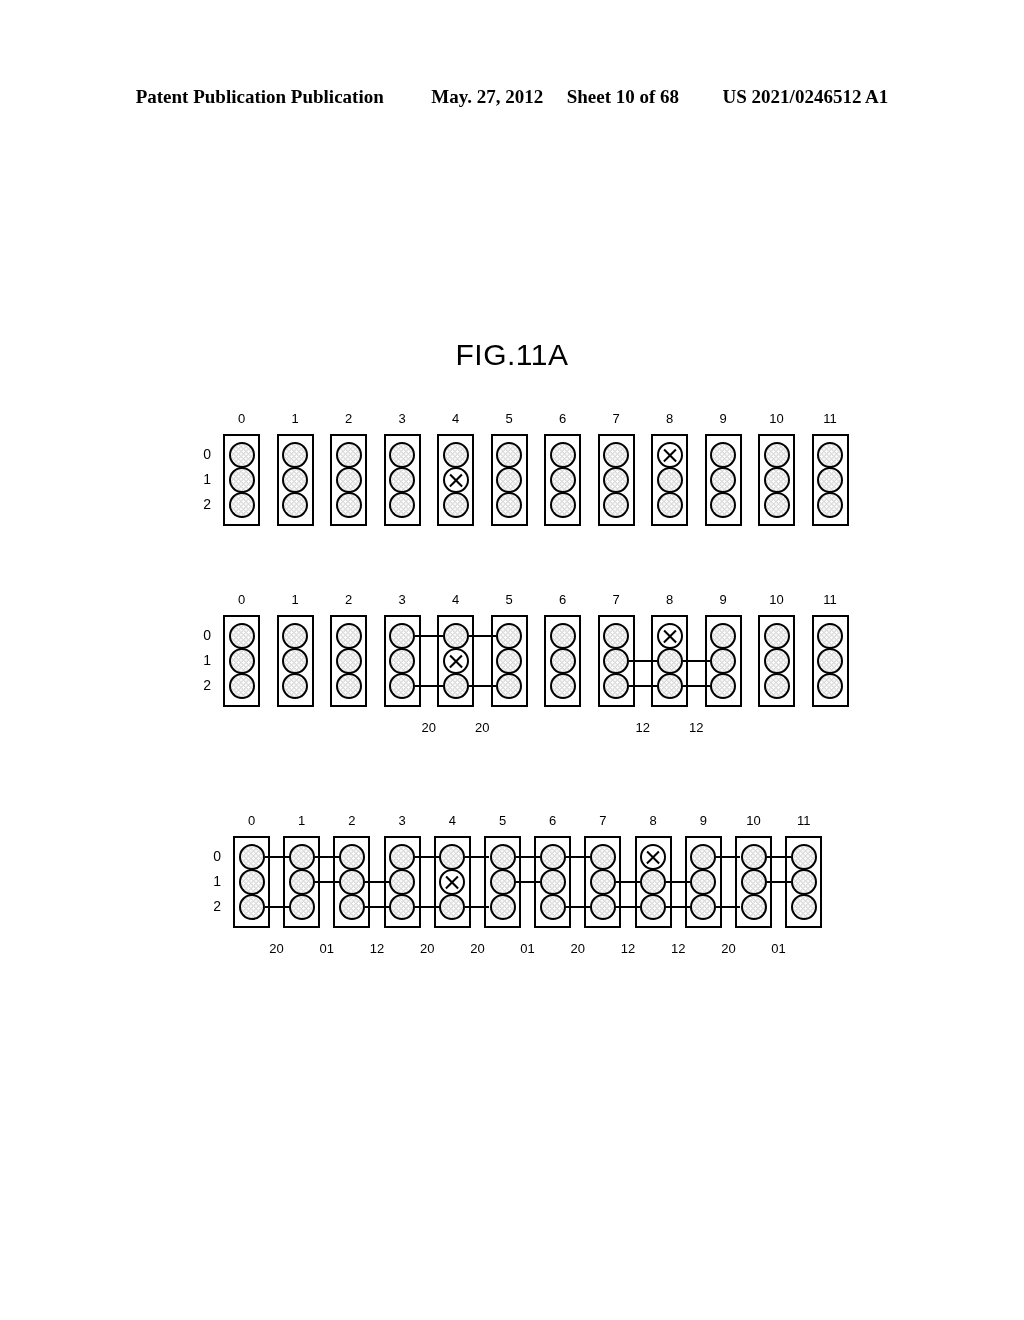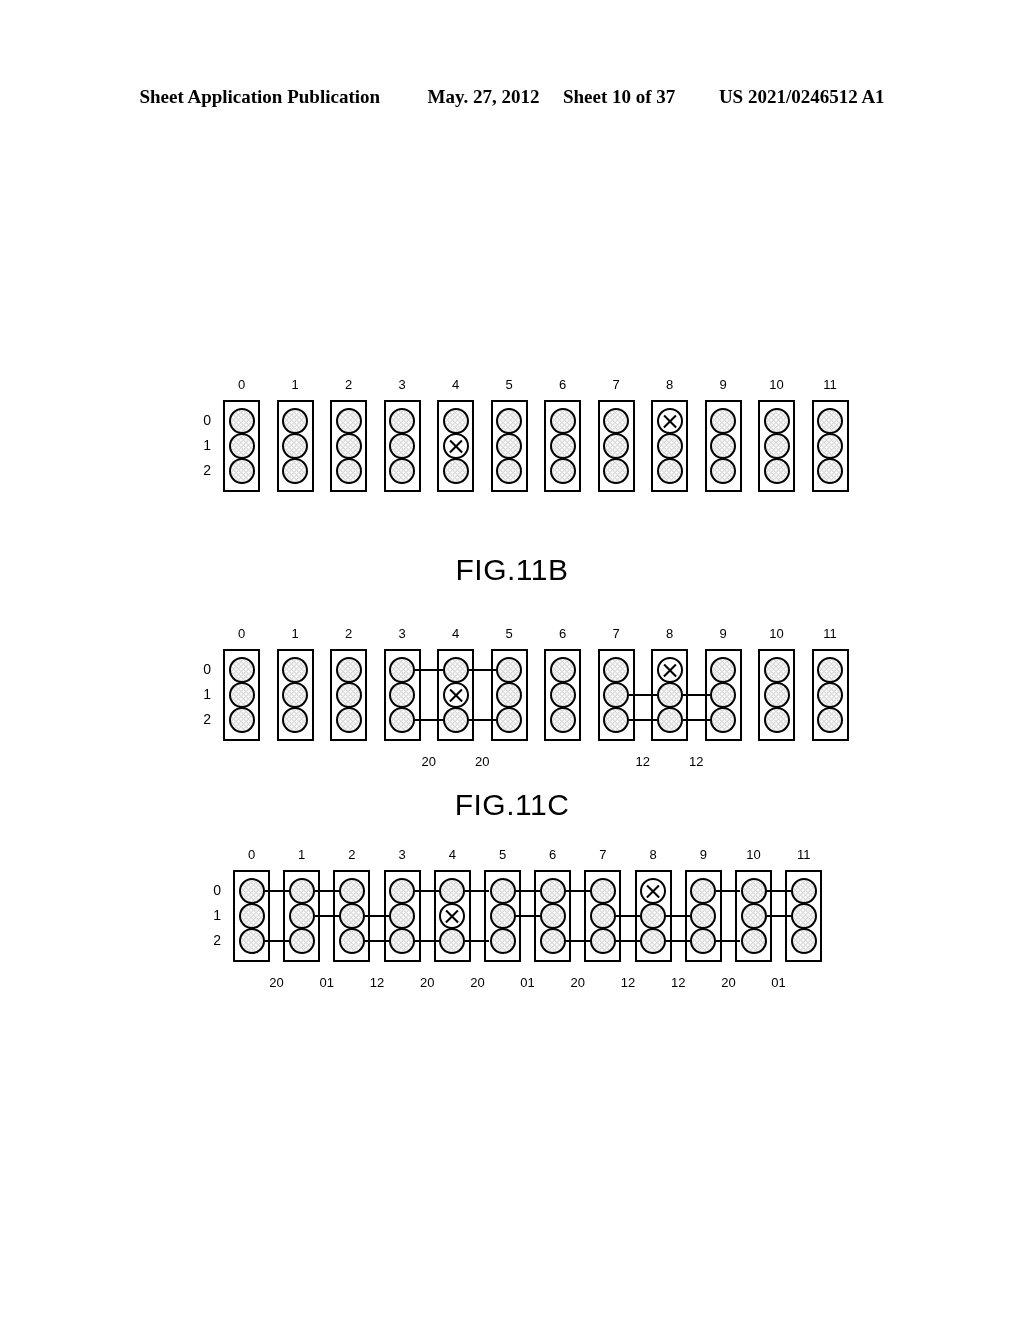--- a/index.html
+++ b/index.html
@@ -120,30 +120,31 @@
   .link {
     position: absolute;
     height: 2px;
     background: #000;
   }
 </style>
 </head>
 <body>
 
 <div id="page-header">
-  <span class="hdr-seg">Sheet Application Publication</span>
+  <span class="hdr-seg">Patent Publication Publication</span>
   <span class="hdr-gap-lg"></span>
   <span class="hdr-seg">May. 27, 2012</span>
   <span class="hdr-gap-sm"></span>
-  <span class="hdr-seg">Sheet 10 of 37</span>
+  <span class="hdr-seg">Sheet 10 of 68</span>
   <span class="hdr-gap-md"></span>
   <span class="hdr-seg">US 2021/0246512 A1</span>
 </div>
 
 <div class="figure" id="figure-0" style="top: 338px;">
+  <div class="fig-title">FIG.11A</div>
   <div class="diagram" style="width: 908.5px; height: 214px; margin-left: 0px;">
       <div class="col-label" style="left: 223px; width: 37px; top: 40px;">0</div>
       <div class="col-label" style="left: 276.5px; width: 37px; top: 40px;">1</div>
       <div class="col-label" style="left: 330px; width: 37px; top: 40px;">2</div>
       <div class="col-label" style="left: 383.5px; width: 37px; top: 40px;">3</div>
       <div class="col-label" style="left: 437px; width: 37px; top: 40px;">4</div>
       <div class="col-label" style="left: 490.5px; width: 37px; top: 40px;">5</div>
       <div class="col-label" style="left: 544px; width: 37px; top: 40px;">6</div>
       <div class="col-label" style="left: 597.5px; width: 37px; top: 40px;">7</div>
       <div class="col-label" style="left: 651px; width: 37px; top: 40px;">8</div>
@@ -198,21 +199,20 @@
       <div class="node" style="left: 763.5px; top: 95px; width: 26px; height: 26px;"></div>
       <div class="node" style="left: 763.5px; top: 120px; width: 26px; height: 26px;"></div>
       <div class="col-box" style="left: 811.5px; top: 62px; width: 37px; height: 92px;"></div>
       <div class="node" style="left: 817px; top: 70px; width: 26px; height: 26px;"></div>
       <div class="node" style="left: 817px; top: 95px; width: 26px; height: 26px;"></div>
       <div class="node" style="left: 817px; top: 120px; width: 26px; height: 26px;"></div>
     </div>
 </div>
 
 <div class="figure" id="figure-1" style="top: 553px;">
-  <div class="fig-title">FIG.11B</div>
   <div class="diagram" style="width: 908.5px; height: 214px; margin-left: 0px;">
       <div class="col-label" style="left: 223px; width: 37px; top: 40px;">0</div>
       <div class="col-label" style="left: 276.5px; width: 37px; top: 40px;">1</div>
       <div class="col-label" style="left: 330px; width: 37px; top: 40px;">2</div>
       <div class="col-label" style="left: 383.5px; width: 37px; top: 40px;">3</div>
       <div class="col-label" style="left: 437px; width: 37px; top: 40px;">4</div>
       <div class="col-label" style="left: 490.5px; width: 37px; top: 40px;">5</div>
       <div class="col-label" style="left: 544px; width: 37px; top: 40px;">6</div>
       <div class="col-label" style="left: 597.5px; width: 37px; top: 40px;">7</div>
       <div class="col-label" style="left: 651px; width: 37px; top: 40px;">8</div>
@@ -279,21 +279,20 @@
       <div class="link" style="left: 682.5px; width: 27.5px; top: 107px;"></div>
       <div class="link" style="left: 682.5px; width: 27.5px; top: 132px;"></div>
       <div class="gap-label" style="left: 408.75px; width: 40px; top: 168px;">20</div>
       <div class="gap-label" style="left: 462.25px; width: 40px; top: 168px;">20</div>
       <div class="gap-label" style="left: 622.75px; width: 40px; top: 168px;">12</div>
       <div class="gap-label" style="left: 676.25px; width: 40px; top: 168px;">12</div>
     </div>
 </div>
 
 <div class="figure" id="figure-2" style="top: 788px;">
-  <div class="fig-title">FIG.11C</div>
   <div class="diagram" style="width: 882.2px; height: 200px; margin-left: 0px;">
       <div class="col-label" style="left: 233px; width: 37px; top: 26px;">0</div>
       <div class="col-label" style="left: 283.2px; width: 37px; top: 26px;">1</div>
       <div class="col-label" style="left: 333.4px; width: 37px; top: 26px;">2</div>
       <div class="col-label" style="left: 383.6px; width: 37px; top: 26px;">3</div>
       <div class="col-label" style="left: 433.8px; width: 37px; top: 26px;">4</div>
       <div class="col-label" style="left: 484px; width: 37px; top: 26px;">5</div>
       <div class="col-label" style="left: 534.2px; width: 37px; top: 26px;">6</div>
       <div class="col-label" style="left: 584.4px; width: 37px; top: 26px;">7</div>
       <div class="col-label" style="left: 634.6px; width: 37px; top: 26px;">8</div>

